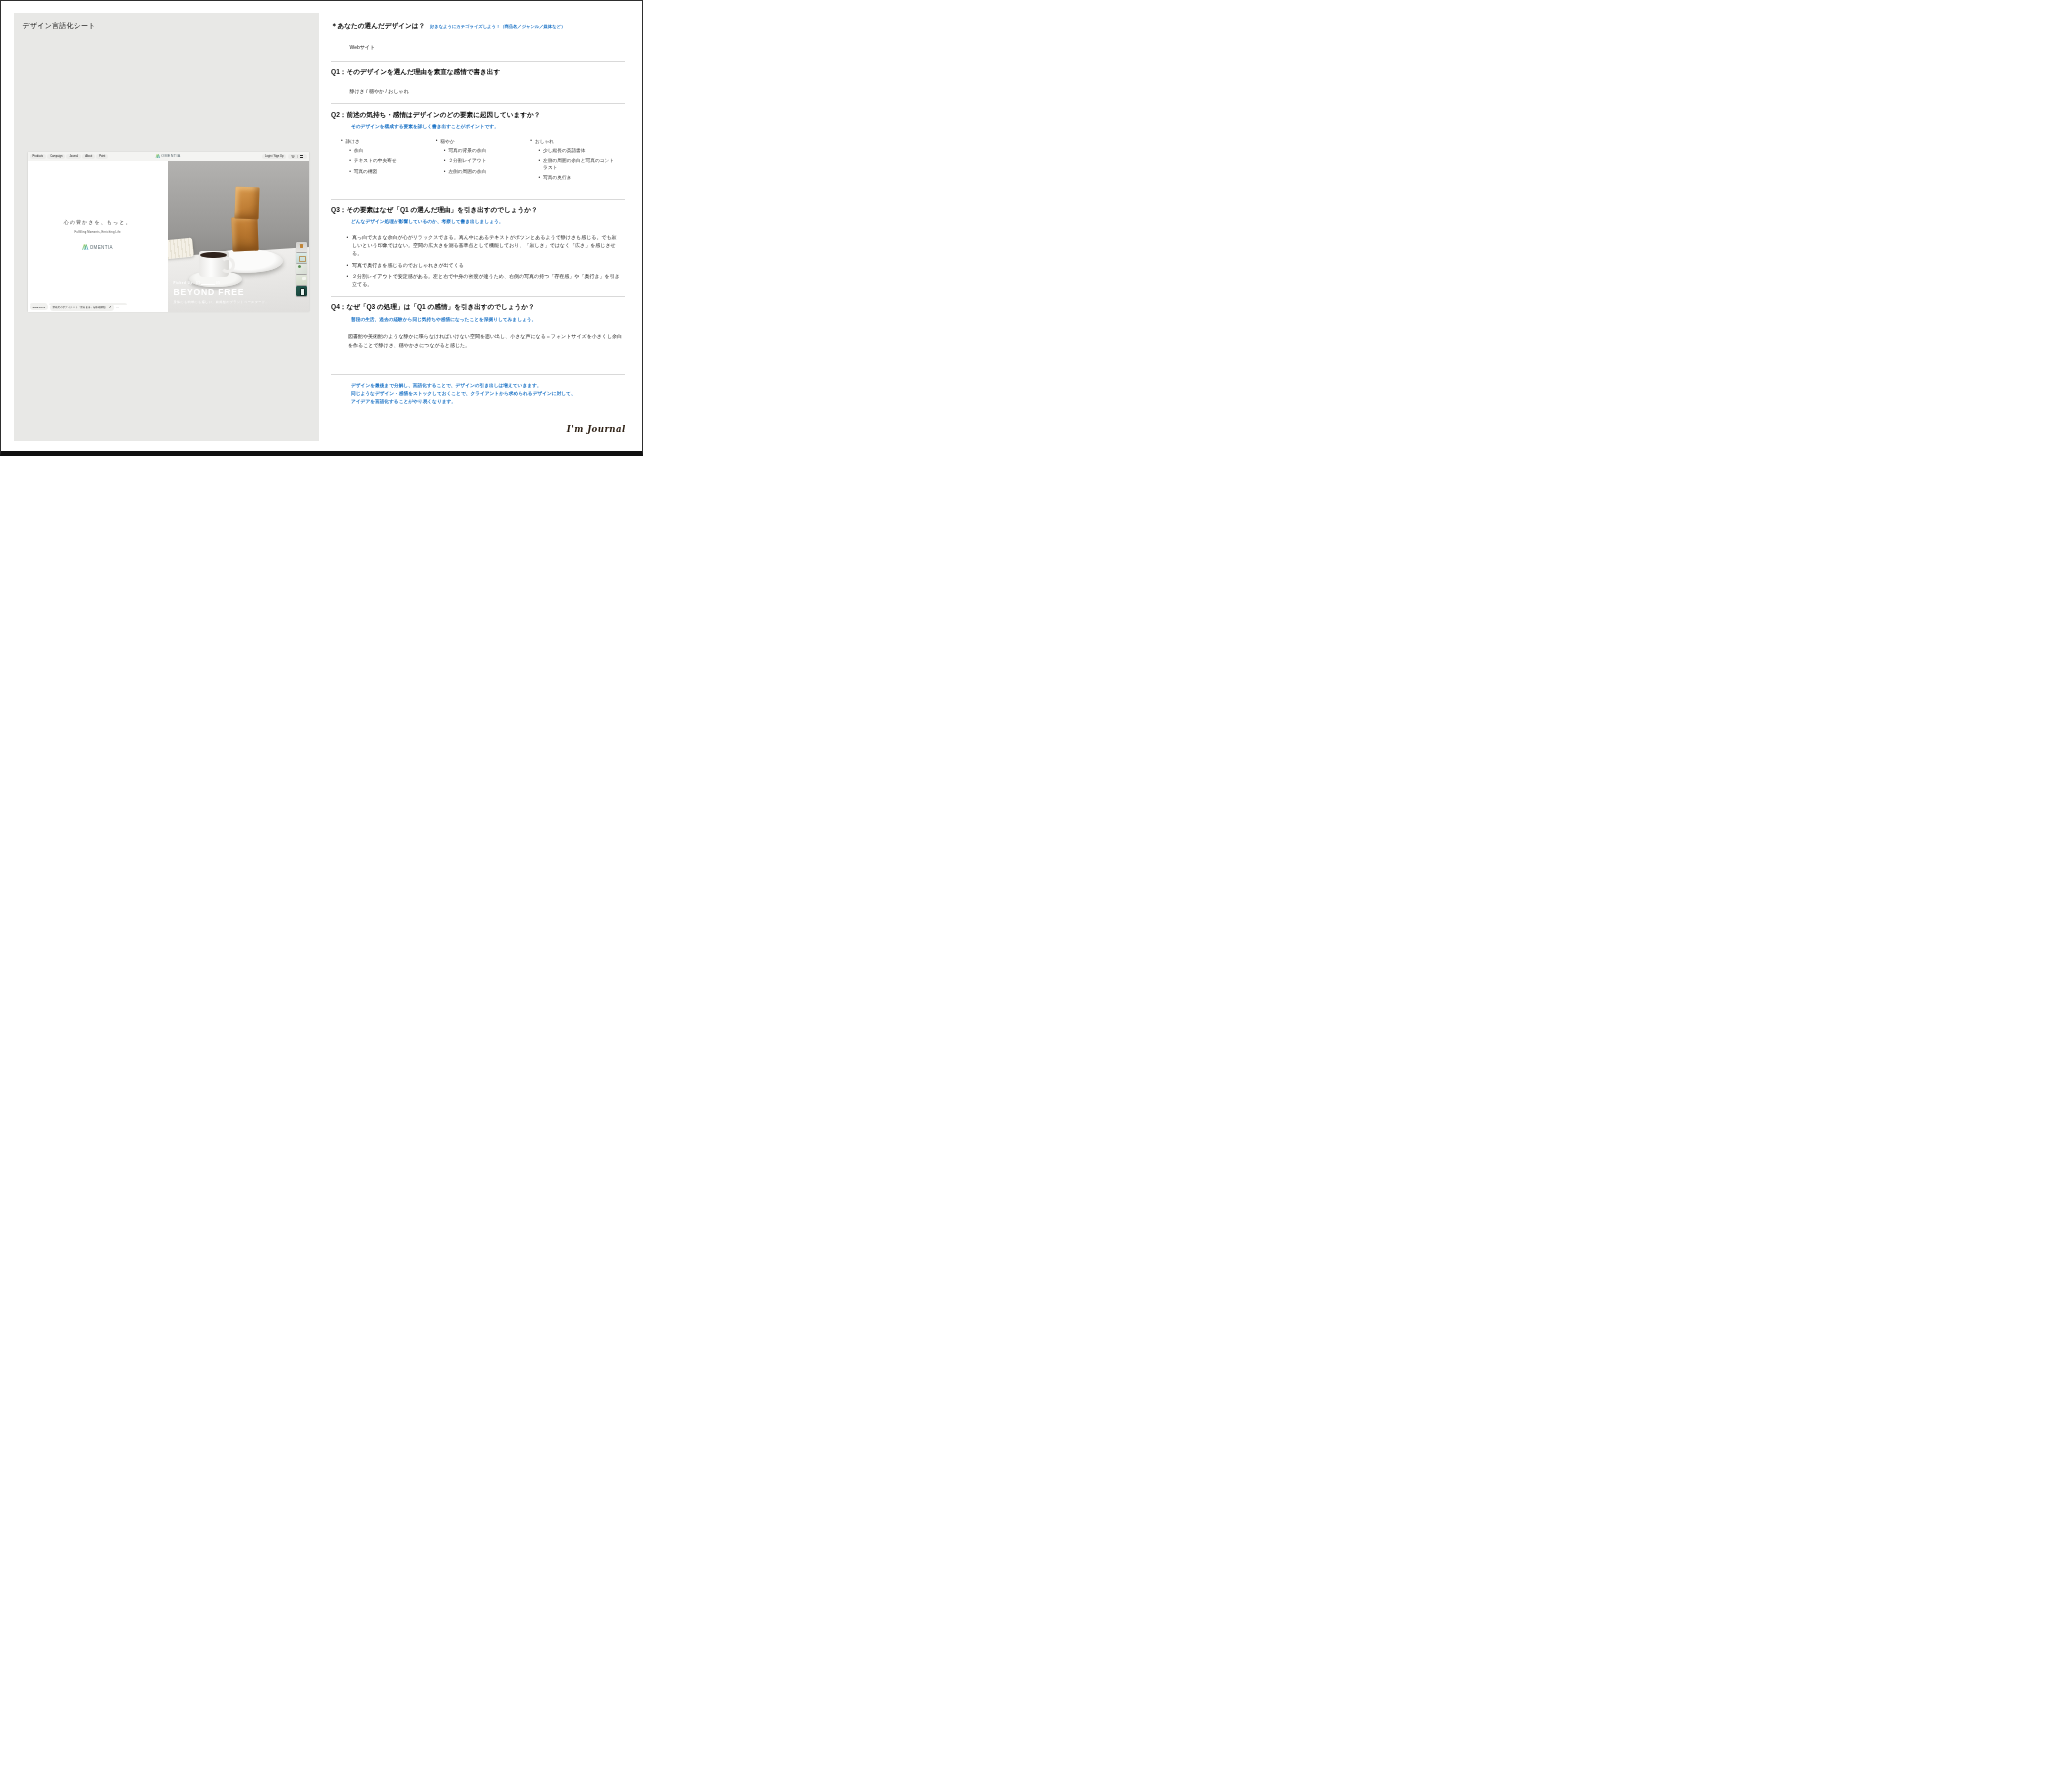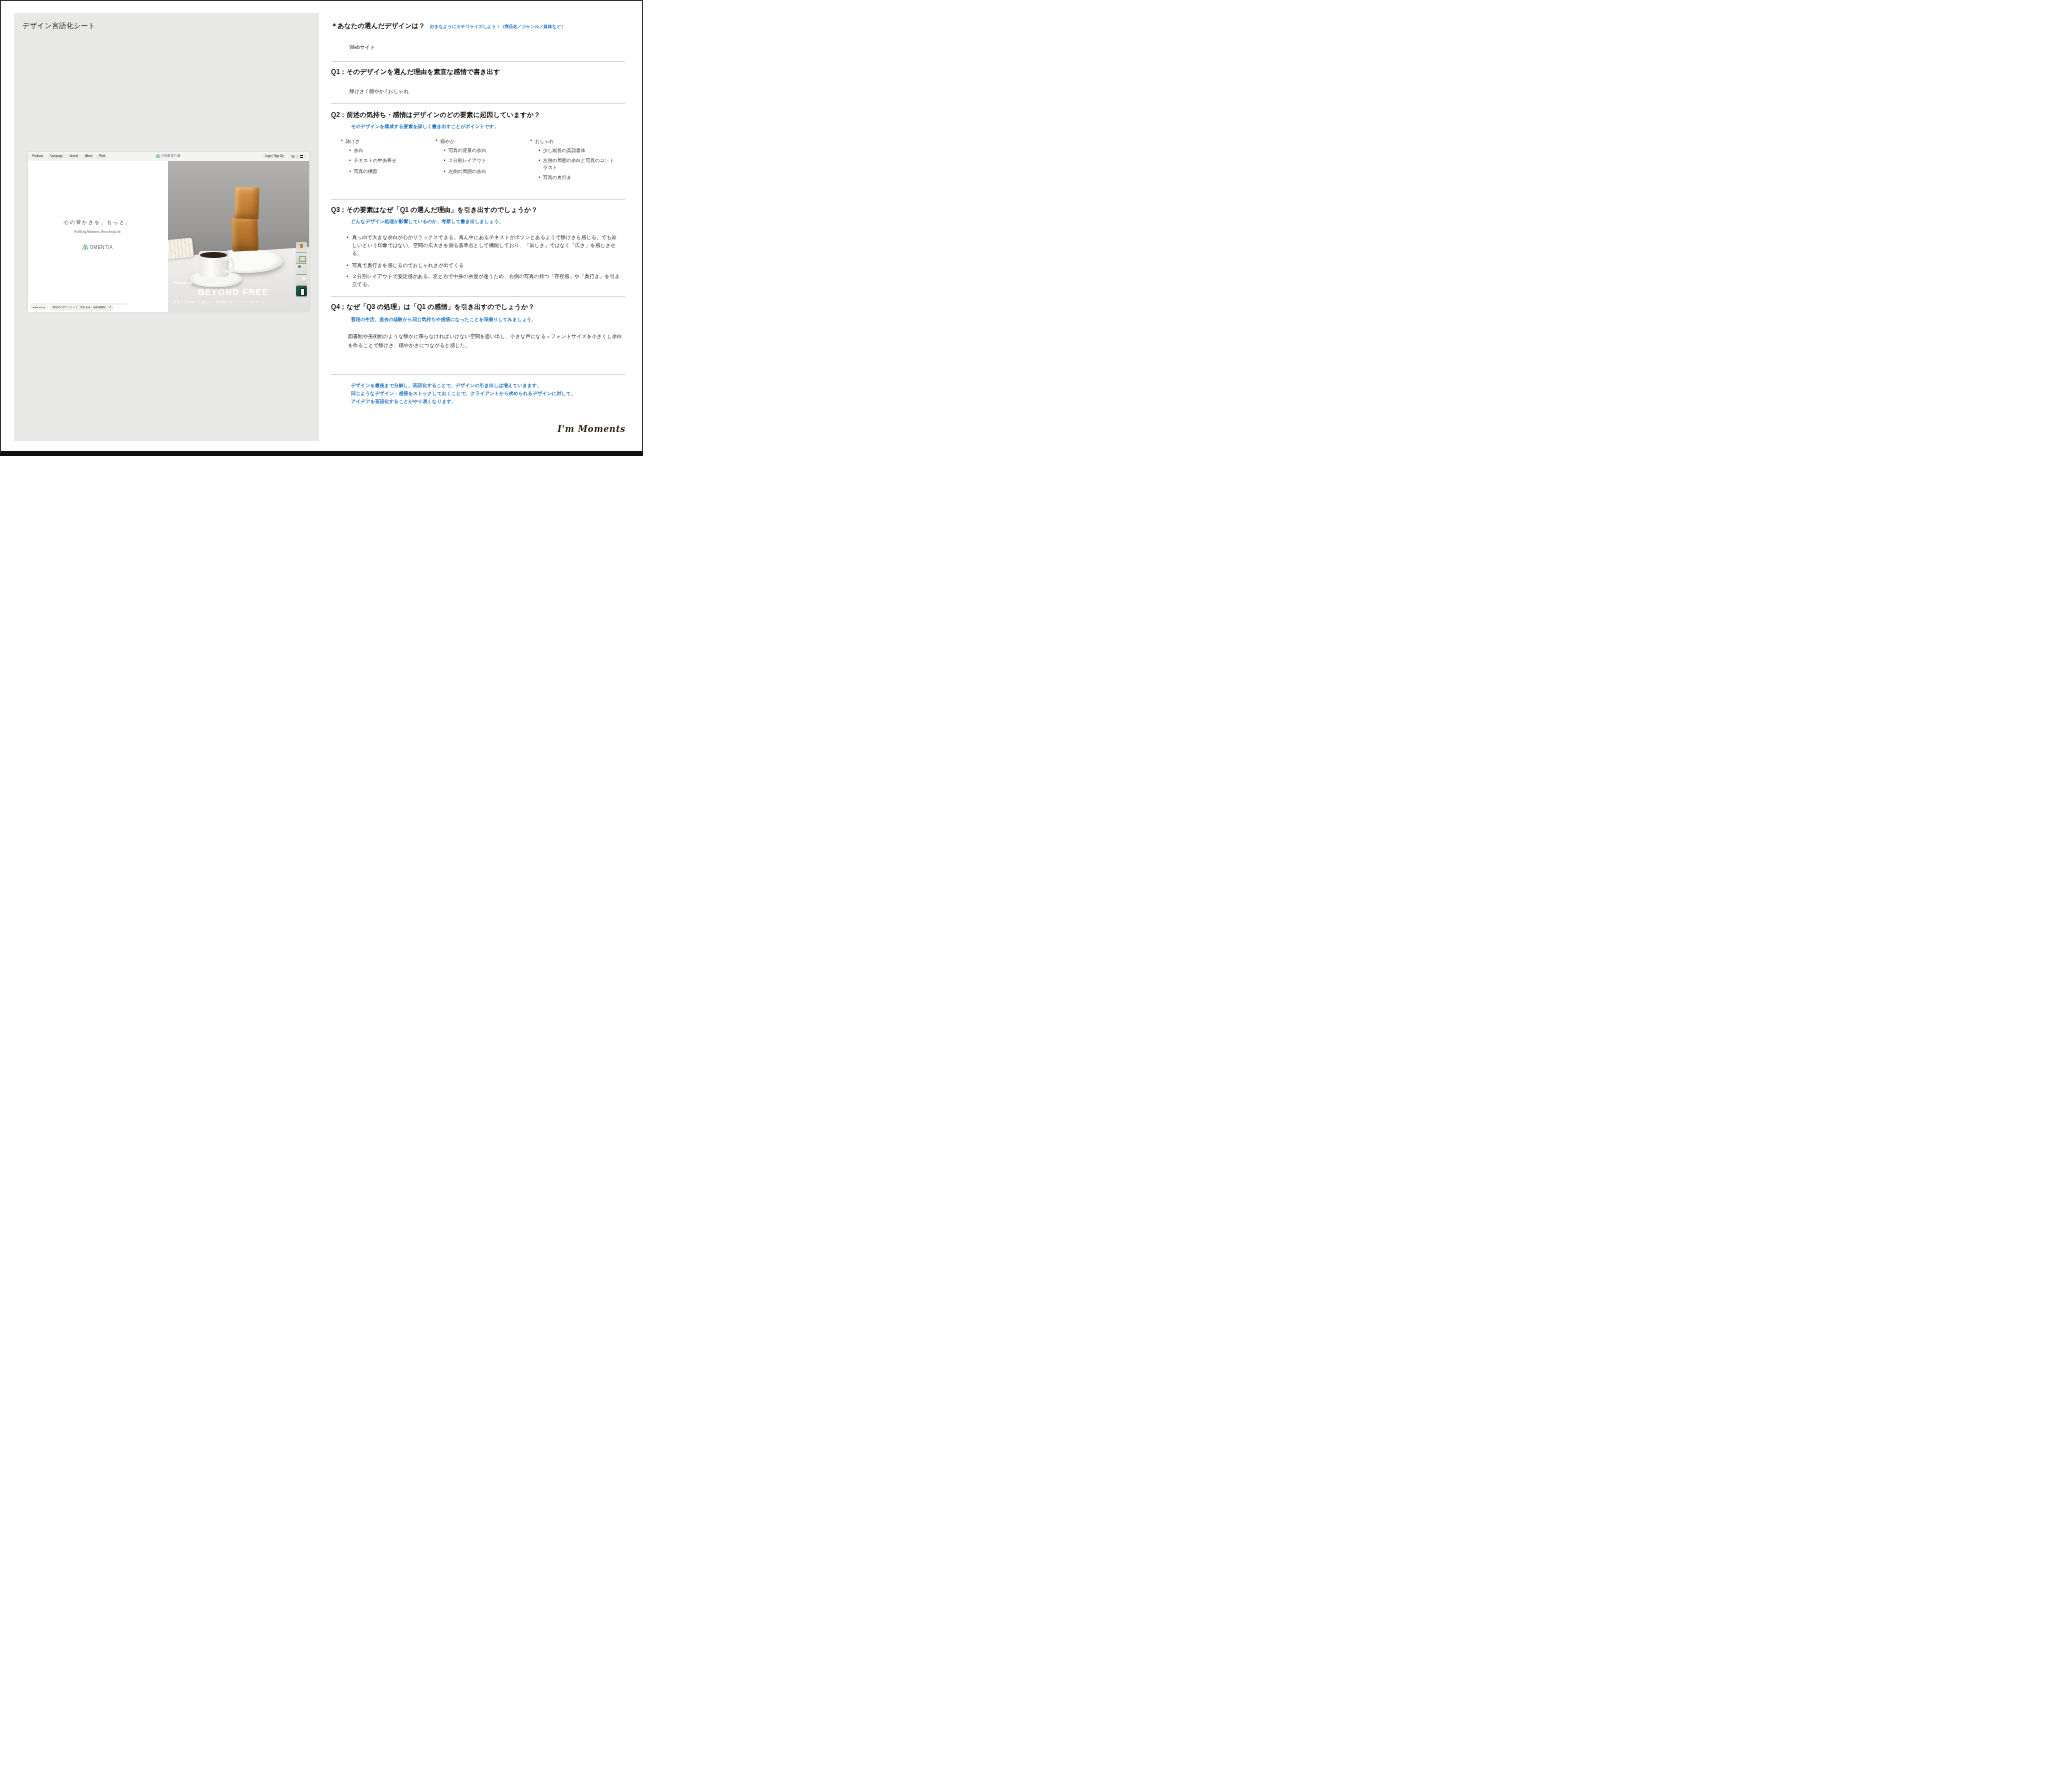--- a/index.html
+++ b/index.html
@@ -48,21 +48,21 @@
   .bread.top { left:67px; top:25.5px; width:24px; height:32px; background:linear-gradient(160deg,#d99a4e 0%,#c07f36 60%,#9c5f22 100%); transform:rotate(2deg); box-shadow:inset -4.1px -3.3px 5.8px rgba(120,70,20,.45), inset 2.5px 2.5px 4.1px rgba(255,225,170,.5); }
   .bread.bot { left:64px; top:56px; width:25.5px; height:34px; background:linear-gradient(200deg,#d08c3f 0%,#b4732c 55%,#8f5a1e 100%); transform:rotate(-2deg); box-shadow:inset -4.1px -4.1px 6.6px rgba(110,60,15,.5), inset 3.3px 2.5px 4.1px rgba(255,220,160,.4); }
   .cloth { position:absolute; left:-3.3px; top:78px; width:29px; height:19px; background:repeating-linear-gradient(90deg,#f4f0e6 0 2.5px,#e7e2d4 2.5px 3.7px); border-radius:3.3px; transform:rotate(-6deg); box-shadow:0.8px 1.2px 2.5px rgba(80,80,70,.25); }
   .saucer { position:absolute; left:21.4px; top:110px; width:53px; height:16.4px; background:radial-gradient(ellipse at 50% 40%,#f6f6f4 55%,#d8d7d4 90%); border-radius:50%; box-shadow:0 2.1px 3.3px rgba(60,60,55,.3); }
   .cup { position:absolute; left:31px; top:90px; width:30px; height:26px; background:linear-gradient(90deg,#e9e8e6,#fdfdfc 40%,#d9d8d5); border-radius:2.5px 2.5px 4.1px 4.1px; }
   .cup::after { content:""; position:absolute; right:-6.6px; top:5.8px; width:9px; height:10.7px; border:3.3px solid #efeeec; border-radius:50%; border-left-color:transparent; }
   .coffee { position:absolute; left:1.6px; top:0.8px; width:27px; height:6.6px; background:radial-gradient(ellipse,#2f231c 60%,#4a382c); border-radius:50%; }
   .overlay { position:absolute; left:5.8px; top:120px; color:#fff; z-index:4; }
   .picked { display:flex; align-items:center; gap:3.3px; font-size:2.9px; font-weight:bold; letter-spacing:0.6px; }
   .range-line { display:inline-block; width:14px; height:0.4px; background:#fff; margin:0 0.8px; }
-  .banner { margin-top:2.1px; font-size:8.6px; font-weight:bold; letter-spacing:0.8px;text-align:right; }
+  .banner { margin-top:2.1px; font-size:8.6px; font-weight:bold; letter-spacing:0.8px; }
   .caption { margin-top:2.5px; font-size:3.1px; letter-spacing:0.4px; }
   .thumbs { position:absolute; right:1.6px; top:81px; display:flex; flex-direction:column; gap:1px; z-index:6; }
   .thumb { width:10.7px; height:10px; border-radius:1.2px; box-shadow:0 0.4px 0.8px rgba(0,0,0,.3); position:relative; overflow:hidden; }
   .t1 { background:linear-gradient(180deg,#cfcecb,#e7e6e3); } .t1::after{content:"";position:absolute;left:4.1px;top:2.1px;width:2.9px;height:3.7px;background:#c08437;border-radius:0.4px;}
   .t2 { background:linear-gradient(180deg,#dcebe8,#c4d8d3); } .t2::after{content:"";position:absolute;left:2.9px;top:2.9px;width:4.5px;height:4.5px;border:0.6px solid #b9975f;border-radius:0.4px;}
   .t3 { background:linear-gradient(135deg,#e9ece7,#d5dcd2); } .t3::after{content:"";position:absolute;left:1.2px;top:1.2px;width:3.3px;height:3.3px;background:radial-gradient(circle,#5d8f57 40%,#7fae77);border-radius:50%;}
   .t4 { background:linear-gradient(160deg,#e4e8dd,#cfd8c6); } .t4::after{content:"";position:absolute;right:1.2px;top:2.1px;width:4.1px;height:2.9px;background:#f3f5ef;border-radius:0.8px;transform:rotate(-12deg);}
   .t5 { background:linear-gradient(150deg,#235a4e,#173f38); } .t5::after{content:"";position:absolute;right:1.6px;top:1.6px;width:3.7px;height:6.6px;background:#e9f3ef;border:0.6px solid #0f2b26;border-radius:0.8px;}
 
   
@@ -302,16 +302,16 @@
     <div class="footer-note blue">
         <div>デザインを最後まで分解し、言語化することで、デザインの引き出しは増えていきます。</div>
         <div>同じようなデザイン・感情をストックしておくことで、クライアントから求められるデザインに対して、</div>
         <div>アイデアを言語化することがやり易くなります。</div>
       </div>
   </div>
 
   <div class="sig">
     <span class="blob blob1"></span>
     <span class="blob blob2"></span>
-    <span>I'm Moments</span>
+    <span>I'm Journal</span>
   </div>
 </div>
 
 
 </body></html>

